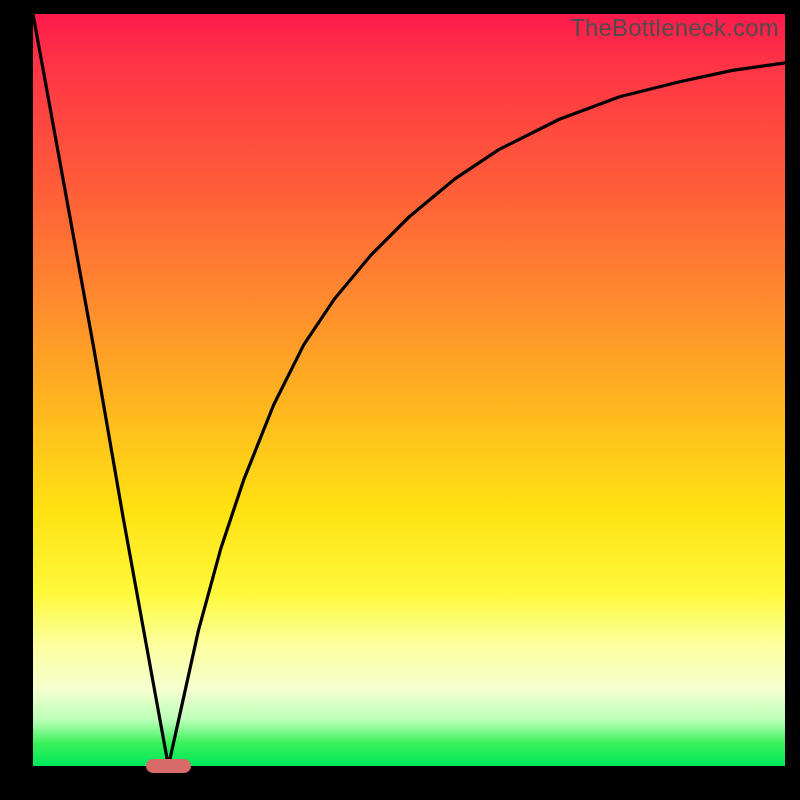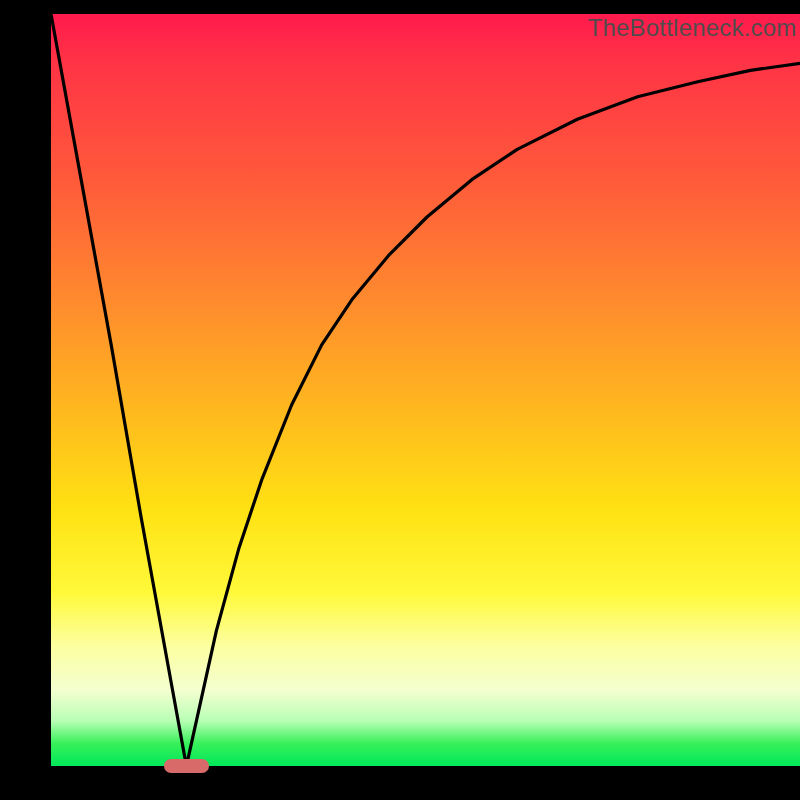--- a/index.html
+++ b/index.html
@@ -9,21 +9,20 @@
     height: 800px;
     overflow: hidden;
     background: #000;
     font-family: Arial, Helvetica, sans-serif;
   }
   .frame {
     position: relative;
     width: 655px;
     height: 800px;
     background: #000;
-    margin-left: 18px;
   }
   .plot {
     position: absolute;
     left: 33px;
     top: 14px;
     width: 752px;
     height: 752px;
     
     background: linear-gradient(
       to bottom,

